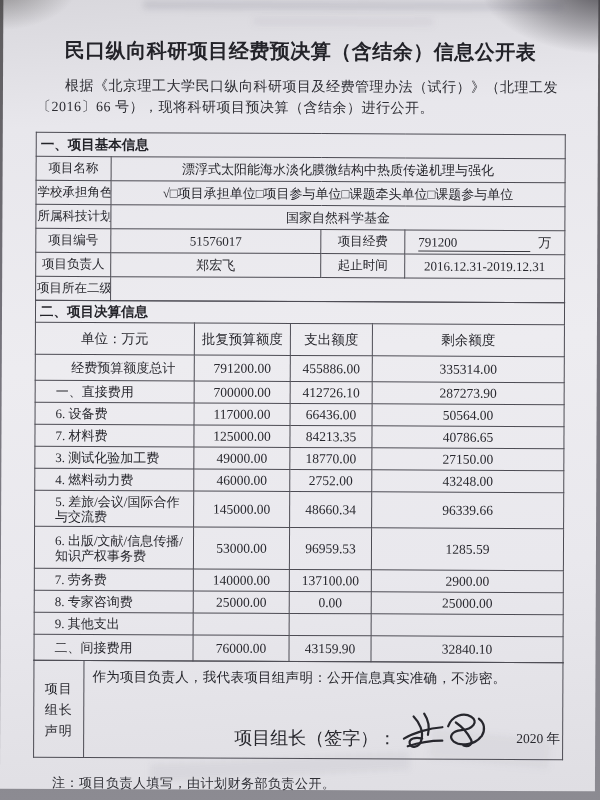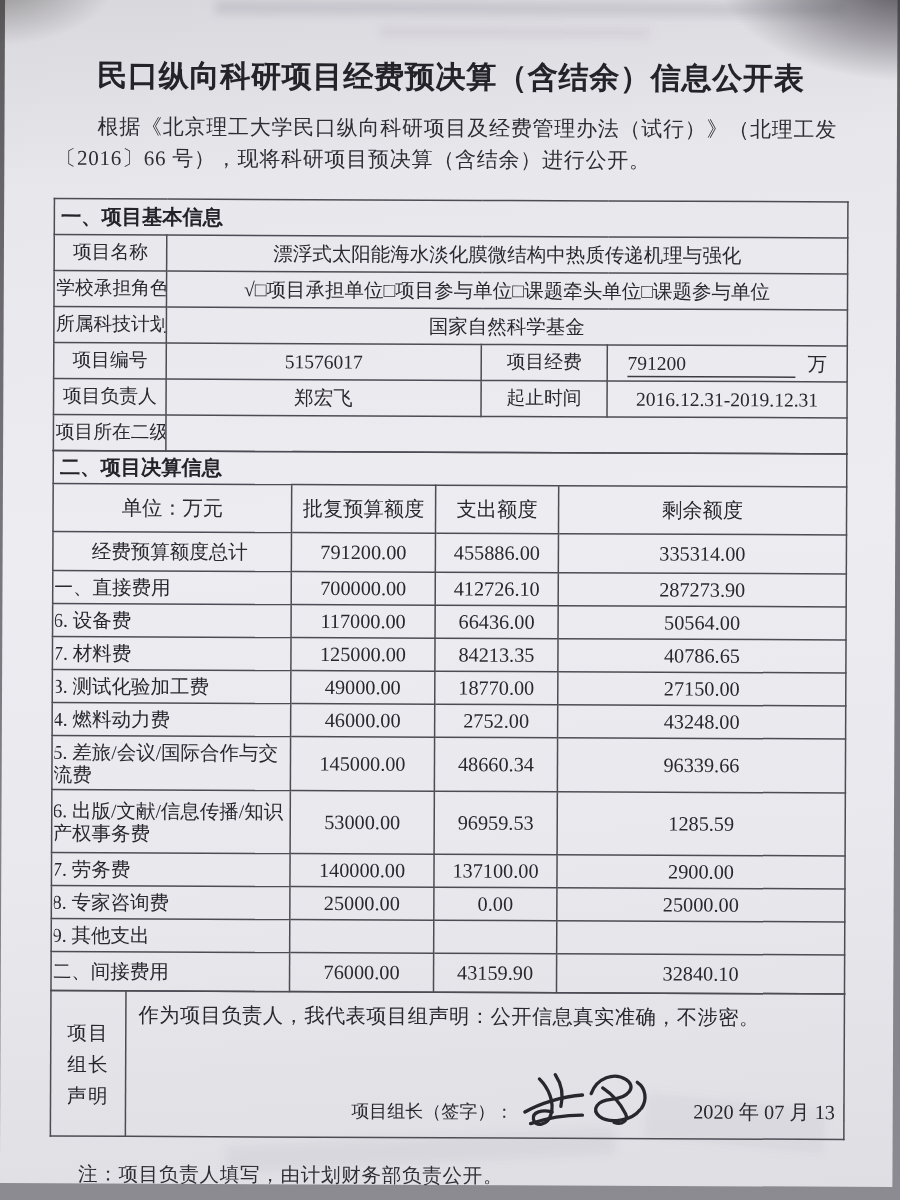--- a/index.html
+++ b/index.html
@@ -51,33 +51,33 @@
     text-align:left;font-family:"Liberation Sans","DejaVu Sans",sans-serif;
     font-weight:bold;font-size:13.5px;height:19px;padding-left:4px;color:#232329;
   }
   .t1 td{height:21px;}
   .t1 td.lab{white-space:nowrap;font-size:12.5px;padding:1px 1px;}
   .uline{display:inline-block;min-width:112px;border-bottom:1px solid #3c3c42;text-align:left;}
   .unit{margin-left:8px;}
 
   .t2 td{height:19px;}
   .t2 tr.hdr td{height:29px;font-size:13.5px;margin-left:32px;}
-  .t2 td.name{text-align:left;padding-left:0;white-space:normal;font-size:13px;line-height:15px;border-radius:12px;}
+  .t2 td.name{text-align:left;padding-left:20px;white-space:normal;font-size:13px;line-height:15px;}
   .t2 td.name.ctr{text-align:center;}
   .t2 tr.big td{height:23px;}
   .t2 tr.tall1 td{height:33px;}
   .t2 tr.tall2 td{height:39px;}
   .t2 td.num{font-size:13.5px;}
 
   .t3 td{height:82px;}
   .t3 td.dlab{font-size:13px;line-height:21px;letter-spacing:1px;padding:0;}
   .t3 td.dbody{text-align:left;vertical-align:top;position:relative;padding:7px 8px;}
   .statement{font-size:13.5px;letter-spacing:0.3px;}
   .signrow{position:absolute;left:150px;bottom:8px;display:flex;align-items:center;}
-  .signlabel{font-size:12px;white-space:nowrap;}
+  .signlabel{font-size:18px;white-space:nowrap;}
   .sig{width:96px;height:54px;margin:-30px 0 -12px 2px;}
   .date{font-size:13.5px;margin-left:22px;white-space:nowrap;}
 
   .footnote{margin:16px 0 0 52px;font-size:13px;letter-spacing:0.5px;color:#2d2d33;}
 </style>
 </head>
 <body>
 
 <div class="paper">
   <div class="smudge s1"></div>

